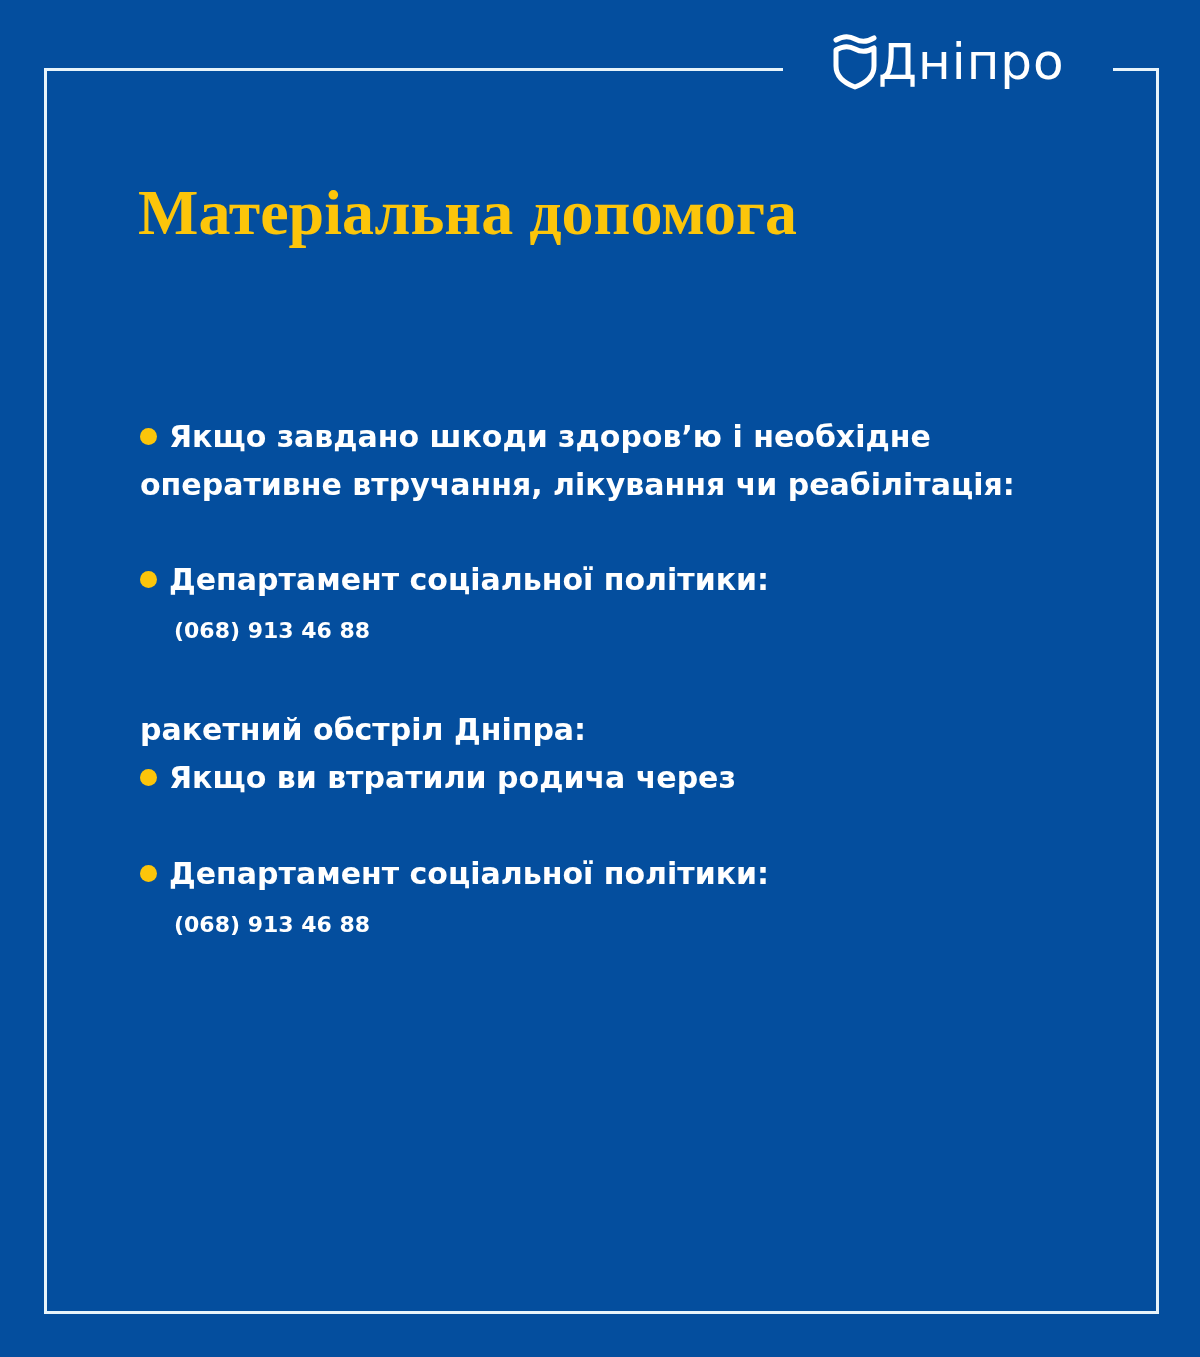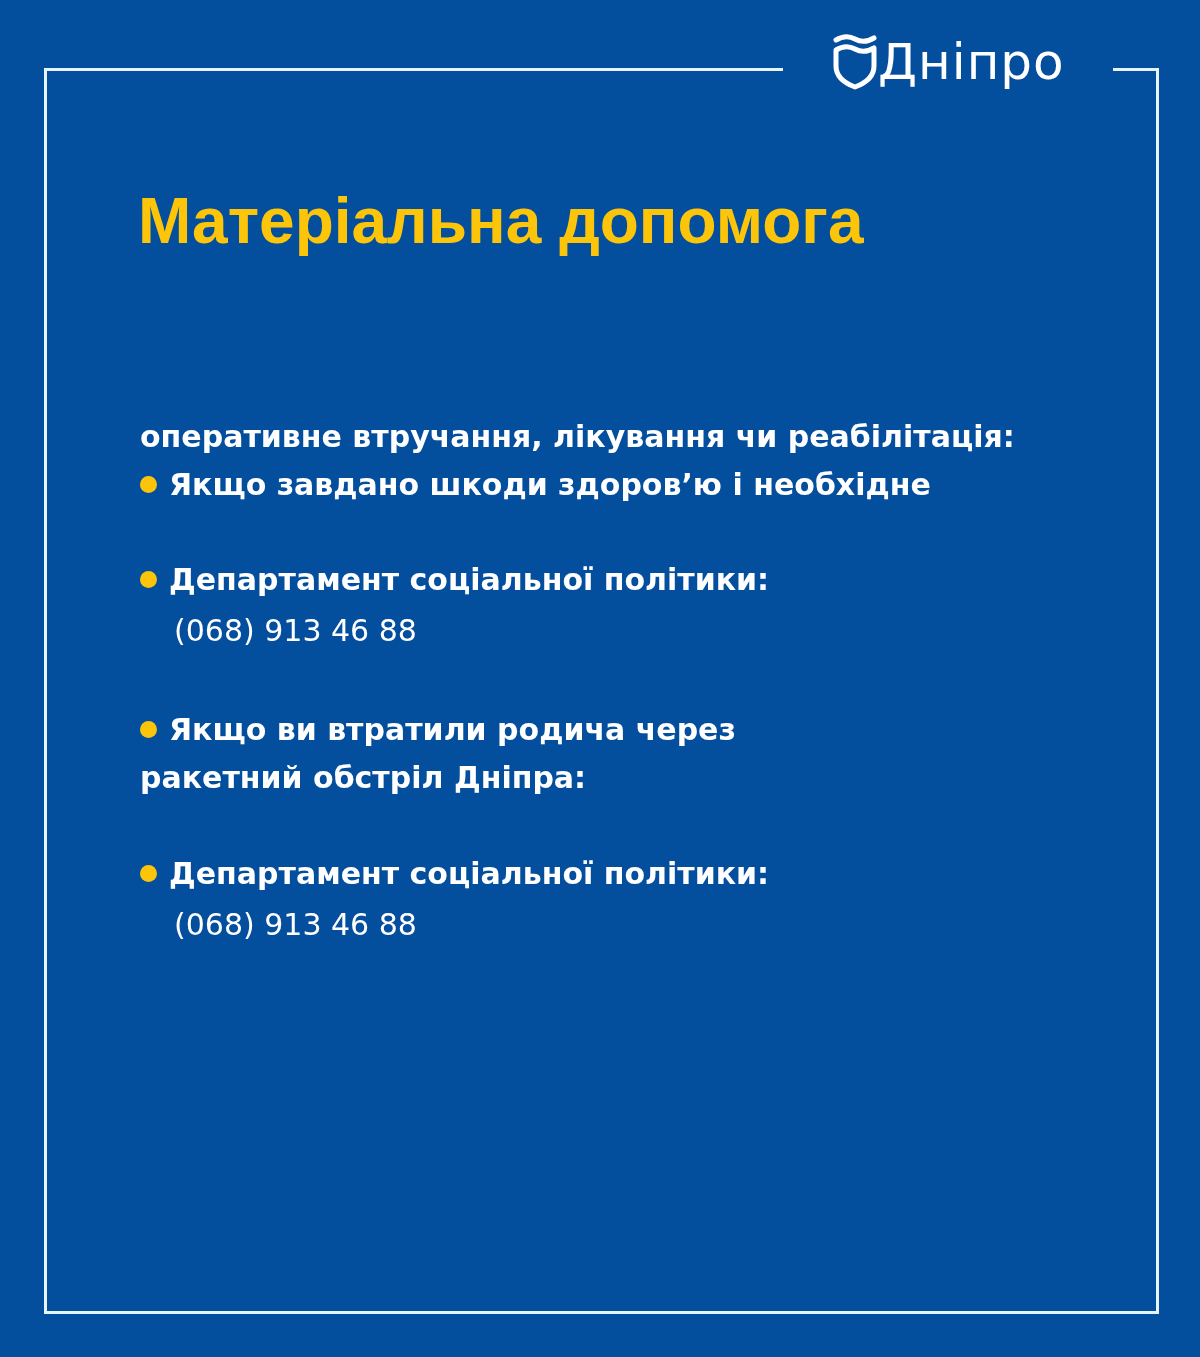--- a/index.html
+++ b/index.html
@@ -11,28 +11,28 @@
   .frame-bottom { position:absolute; left:44px; top:1311px; width:1115px; height:3px; background:#e8f4fb; }
   .frame-right { position:absolute; left:1156px; top:68px; width:3px; height:1246px; background:#e8f4fb; }
   .frame-top-a { position:absolute; left:44px; top:68px; width:739px; height:3px; background:#e8f4fb; }
   .frame-top-b { position:absolute; left:1113px; top:68px; width:46px; height:3px; background:#e8f4fb; }
 
   .logo { position:absolute; left:832px; top:34px; display:flex; align-items:center; }
   .logo svg { width:46px; height:56px; }
   .logo-text { color:#ffffff; font-size:50px; font-family:"DejaVu Sans", sans-serif; letter-spacing:1px; line-height:1; }
 
   .title {
-    position:absolute; left:138px; top:186px; margin:0;
-    color:#fcc50a; font-size:64px; font-weight:bold; font-family:Liberation Sans, sans-serif;
+    position:absolute; left:138px; top:178px; margin:0;
+    color:#fcc50a; font-size:64px; font-weight:bold; font-family:Liberation Serif, serif;
     letter-spacing:0px; line-height:1.1; white-space:nowrap;
   }
 
   .item { position:absolute; left:140px; color:#ffffff; font-weight:bold; font-size:30px; line-height:48px; font-family:"DejaVu Sans", sans-serif; }
   .dot { display:inline-block; width:17px; height:17px; border-radius:50%; background:#fcc50a; margin-right:12px; vertical-align:2px; }
-  .phone { display:block; font-weight:normal; font-size:30px; padding-left:34px; line-height:54px; }
+  .phone { display:block; font-weight:bold; font-size:22px; padding-left:34px; line-height:54px; }
 </style>
 </head>
 <body>
 
 <div class="frame-top-a"></div>
 <div class="frame-top-b"></div>
 <div class="frame-left"></div>
 <div class="frame-right"></div>
 <div class="frame-bottom"></div>
 
@@ -40,30 +40,30 @@
   <svg viewBox="0 0 46 56">
     <path d="M4 6 Q14 0 23 5 Q32 10 42 4" fill="none" stroke="#fff" stroke-width="5" stroke-linecap="round"></path>
     <path d="M4 16 Q14 10 23 15 Q32 20 42 14 L42 32 Q42 46 23 53 Q4 46 4 32 Z" fill="none" stroke="#fff" stroke-width="5" stroke-linejoin="round"></path>
   </svg>
   <span class="logo-text">Дніпро</span>
 </div>
 
 <h1 class="title">Матеріальна допомога</h1>
 
 <div class="item" style="top:413px;">
+  <div><span class="dot"></span><span>Якщо завдано шкоди здоров’ю і необхідне</span></div>
   <div>оперативне втручання, лікування чи реабілітація:</div>
-  <div><span class="dot"></span><span>Якщо завдано шкоди здоров’ю і необхідне</span></div>
 </div>
 
 <div class="item" style="top:556px;">
   <div><span class="dot"></span><span>Департамент соціальної політики:</span></div>
   <span class="phone">(068) 913 46 88</span>
 </div>
 
 <div class="item" style="top:706px;">
+  <div>ракетний обстріл Дніпра:</div>
   <div><span class="dot"></span><span>Якщо ви втратили родича через</span></div>
-  <div>ракетний обстріл Дніпра:</div>
 </div>
 
 <div class="item" style="top:850px;">
   <div><span class="dot"></span><span>Департамент соціальної політики:</span></div>
   <span class="phone">(068) 913 46 88</span>
 </div>
 
 </body></html>

